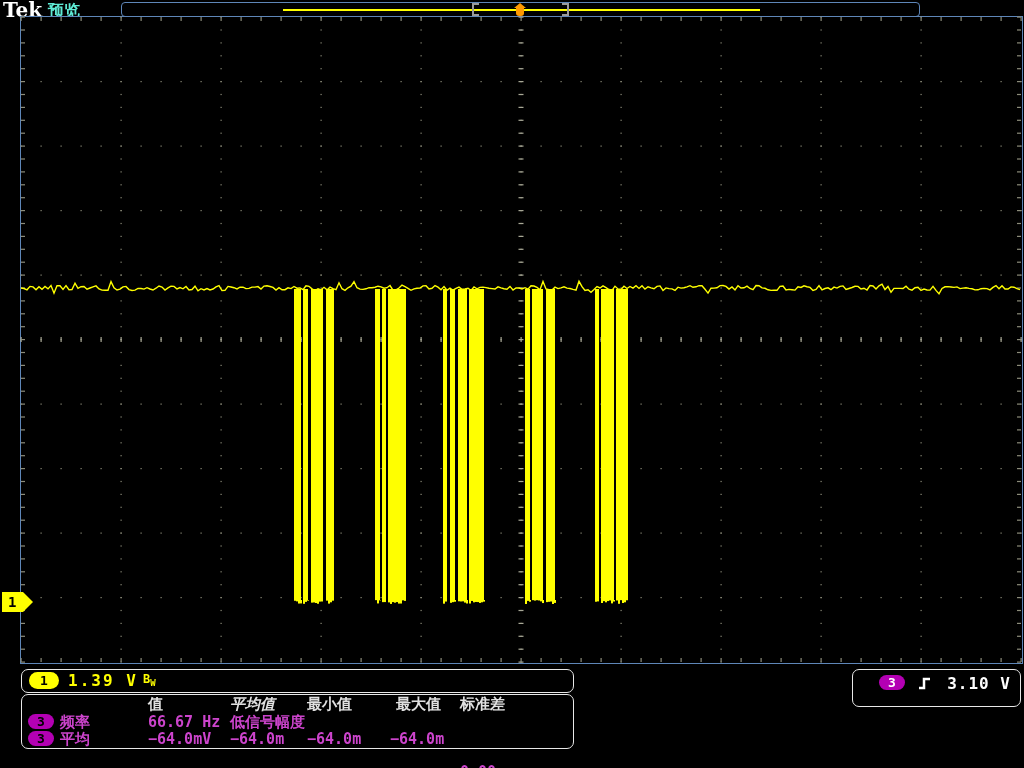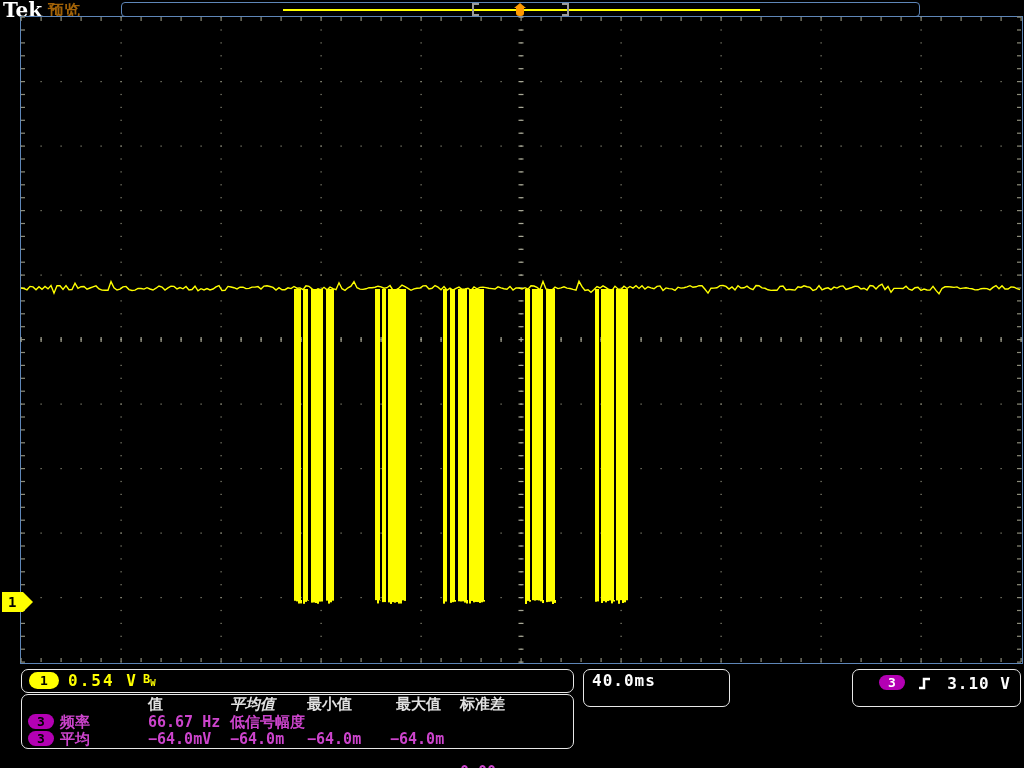--- a/index.html
+++ b/index.html
@@ -1,21 +1,21 @@
 <!DOCTYPE html>
 <html><head>
 <meta charset="utf-8">
 <style>
   html,body{margin:0;padding:0;background:#000;}
   .screen{position:relative;width:1024px;height:768px;background:#000;overflow:hidden;
           font-family:"DejaVu Sans Mono",monospace;font-weight:bold;}
   
   .tek-logo{position:absolute;left:3px;top:-2px;color:#fff;font-family:"DejaVu Serif",serif;
             font-size:20px;font-weight:bold;}
-  .mode-label{position:absolute;left:48px;top:1px;color:#a16207;font-size:16px;font-weight:bold;
+  .mode-label{position:absolute;left:48px;top:1px;color:#5eead4;font-size:16px;font-weight:bold;
               font-family:"DejaVu Sans",sans-serif;}
   
   .overview-bar{position:absolute;left:121px;top:2px;width:797px;height:13px;
                 border:1px solid #5e86b8;border-radius:4px;background:#000;}
   .ov-line{position:absolute;top:6px;height:2px;background:#ffff00;}
   .ov-bracket{position:absolute;top:0px;width:5px;height:9px;}
   .ov-bracket.left{border-left:2px solid #9a9a9a;border-top:2px solid #9a9a9a;border-bottom:2px solid #9a9a9a;}
   .ov-bracket.right{border-right:2px solid #9a9a9a;border-top:2px solid #9a9a9a;border-bottom:2px solid #9a9a9a;}
   .ov-flag-tri{position:absolute;top:0px;width:0;height:0;
                border-left:6px solid transparent;border-right:6px solid transparent;
@@ -1396,27 +1396,24 @@
       <rect x="620" y="600" width="2" height="0.17472634464502335" fill="#ffff00"></rect>
       <rect x="622" y="600" width="2" height="3.0093168960884213" fill="#ffff00"></rect>
       <rect x="624" y="600" width="2" height="2.300419695675373" fill="#ffff00"></rect>
       <rect x="626" y="600" width="2" height="0.26177717838436365" fill="#ffff00"></rect>
       <polygon points="2,592 23,592 33,602 23,612 2,612" fill="#ffff00"></polygon>
       <text x="8" y="607" fill="#000" font-size="14" font-weight="bold">1</text>
     </svg>
 
   <div class="rbox ch1-box">
     <span class="badge yellow" style="left:7px;top:2px;">1</span>
-    <span class="ch1-scale">0.54 V</span>
+    <span class="ch1-scale">1.39 V</span>
     <span class="bw"><span>B</span><sub>W</sub></span>
   </div>
 
-  <div class="rbox tb-box">
-    <span class="tb-text">40.0ms</span>
-  </div>
 
 
   <div class="rbox trig-box">
     <span class="badge magenta lighttext" style="left:26px;top:5px;">3</span>
     <svg class="slope-icon" width="16" height="15">
       <path d="M2,12 H7 V3 H13" stroke="#ffffff" stroke-width="2.5" fill="none"></path>
     </svg>
     <span class="trig-level">3.10 V</span>
   </div>
 

